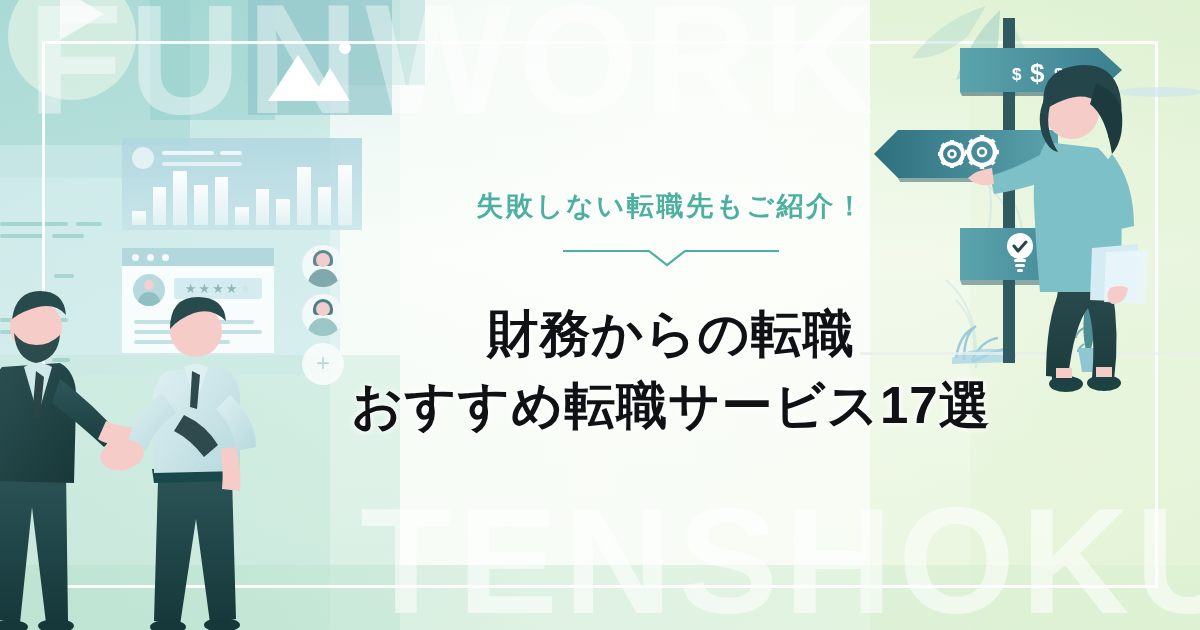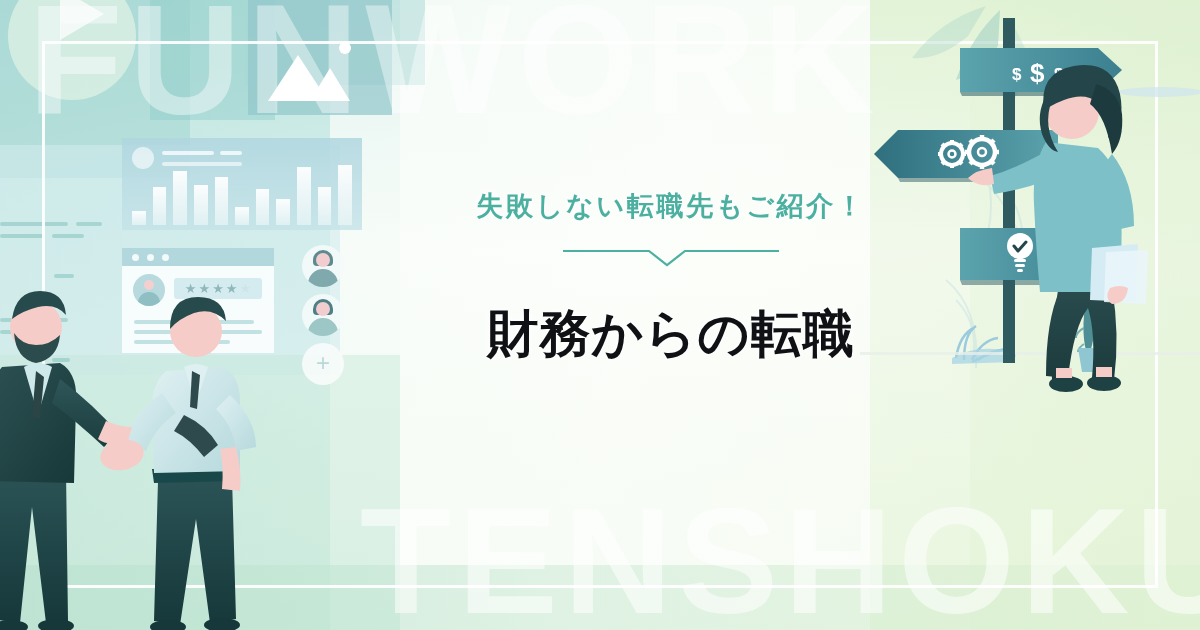--- a/index.html
+++ b/index.html
@@ -431,16 +431,17 @@
     </g>
   </svg>
 
   <div class="copy">
     <div class="subtitle">失敗しない転職先もご紹介！</div>
     <svg class="divider" viewBox="0 0 216 22">
       <path d="M0 5 L86 5 L104 19 L122 5 L216 5" fill="none" stroke="#4cb0a0" stroke-width="2.2" stroke-linecap="square" stroke-linejoin="miter"></path>
     </svg>
     <div class="title">
       <span class="ln">財務からの転職</span>
+      <span class="ln">おすすめ転職サービス17選</span>
     </div>
   </div>
 
 </div>
 
 </body></html>

